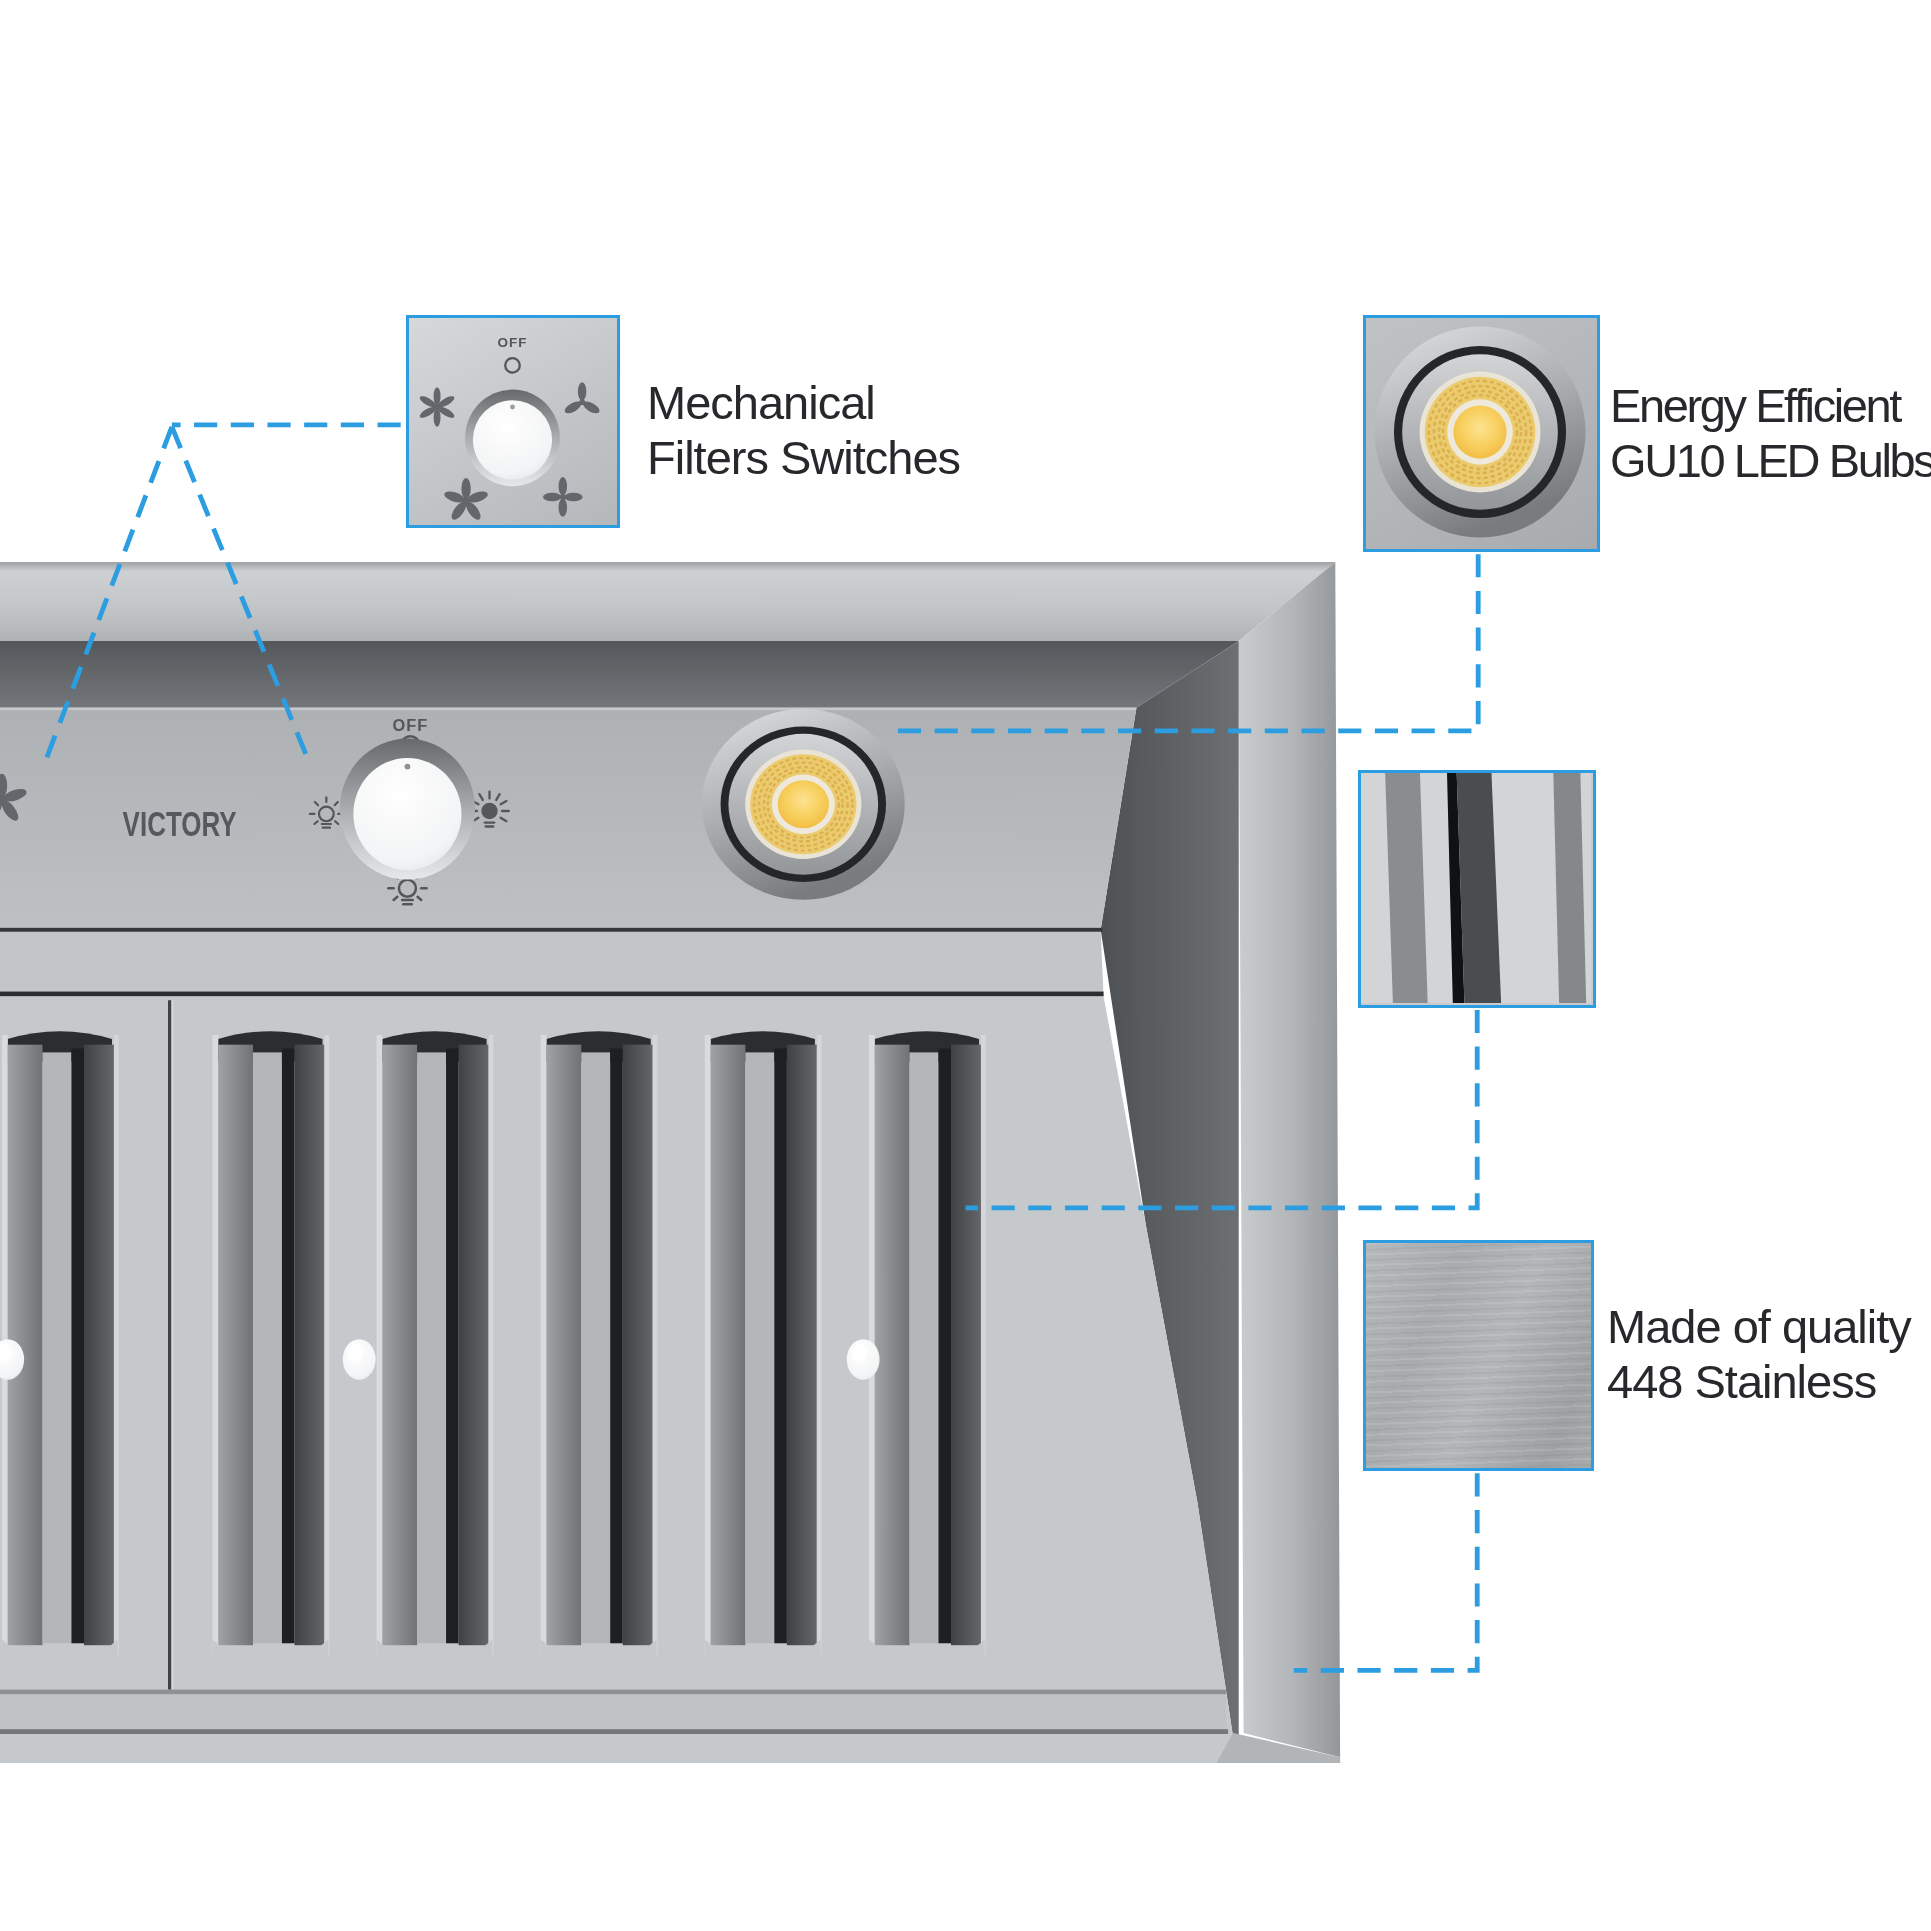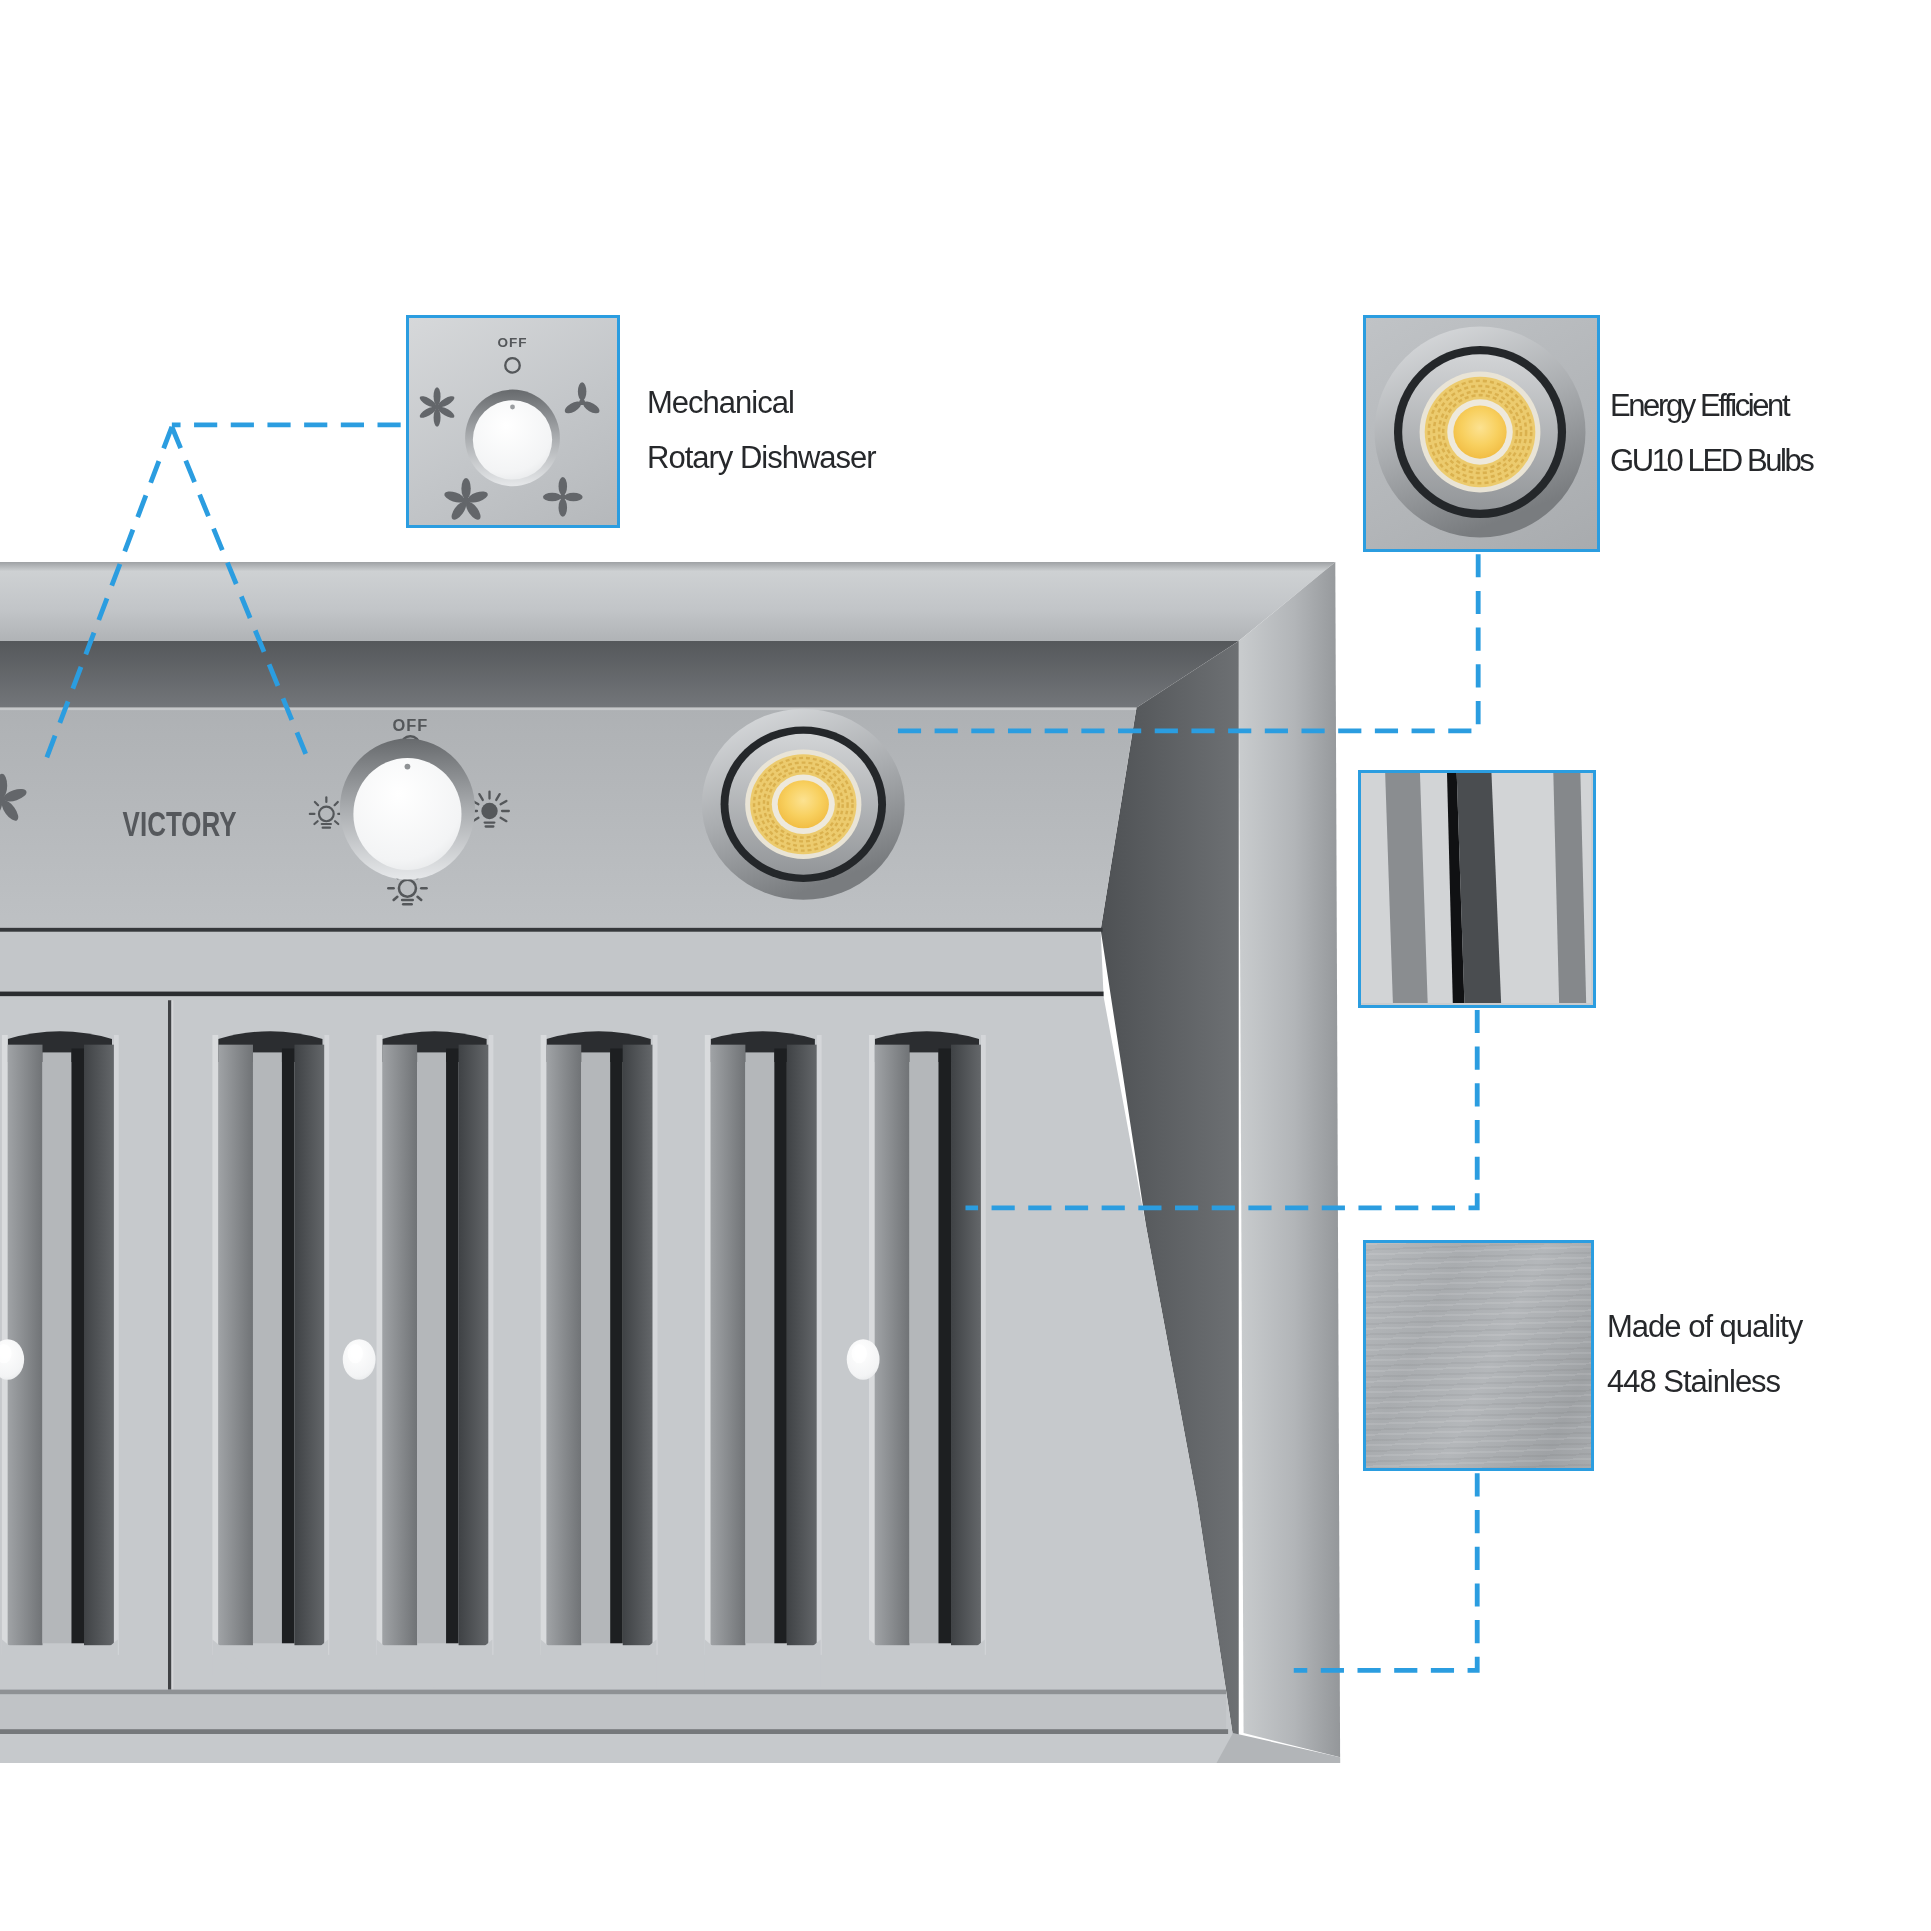--- a/index.html
+++ b/index.html
@@ -10,21 +10,21 @@
   .callout-box{position:absolute;border:3.9px solid #2b9de0;box-sizing:border-box;}
   .box-rotary{left:406px;top:315px;width:214px;height:213px;
      background:linear-gradient(150deg,#d6d8da 0%,#c3c6c9 55%,#b5b8bb 100%);}
   .box-led{left:1363px;top:315px;width:237px;height:237px;
      background:linear-gradient(150deg,#c0c3c6 0%,#b2b5b8 60%,#a8abae 100%);}
   .box-filters{left:1358px;top:770px;width:238px;height:238px;background:#c9cccf;}
   .box-stainless{left:1363px;top:1240px;width:231px;height:231px;
      background:linear-gradient(115deg,#b6b9bc 0%,#a9acaf 30%,#b4b7ba 55%,#9fa2a5 85%,#a8abae 100%);}
   .brushed{position:absolute;left:0;top:0;right:0;bottom:0;
      background:repeating-linear-gradient(178deg,rgba(255,255,255,.10) 0 1.9px,rgba(0,0,0,0) 1.9px 5.8px,rgba(0,0,0,.04) 5.8px 7.7px,rgba(0,0,0,0) 7.7px 10.6px);}
-  .callout-label{position:absolute;font-size:31px;line-height:55px;letter-spacing:-1px;
+  .callout-label{position:absolute;font-size:47px;line-height:55px;letter-spacing:-1px;
      color:#26282b;white-space:nowrap;}
   .label-rotary{left:647px;top:375px;}
   .label-led{left:1610px;top:378px;letter-spacing:-2.4px;}
   .label-filters{left:1609px;top:833px;}
   .label-stainless{left:1607px;top:1299px;}
 </style>
 </head>
 <body>
 
 <div class="stage">
@@ -285,21 +285,21 @@
       <rect width="238" height="238" fill="none"></rect>
     </svg>
   </div>
 
   <div class="callout-box box-stainless">
     <div class="brushed"></div>
   </div>
 
   <div class="callout-label label-rotary">
     <div>Mechanical</div>
-    <div>Rotary Dishwaser</div>
+    <div>Filters Switches</div>
   </div>
   <div class="callout-label label-led">
     <div>Energy Efficient</div>
     <div>GU10 LED Bulbs</div>
   </div>
   <div class="callout-label label-stainless">
     <div>Made of quality</div>
     <div>448 Stainless</div>
   </div>
 

